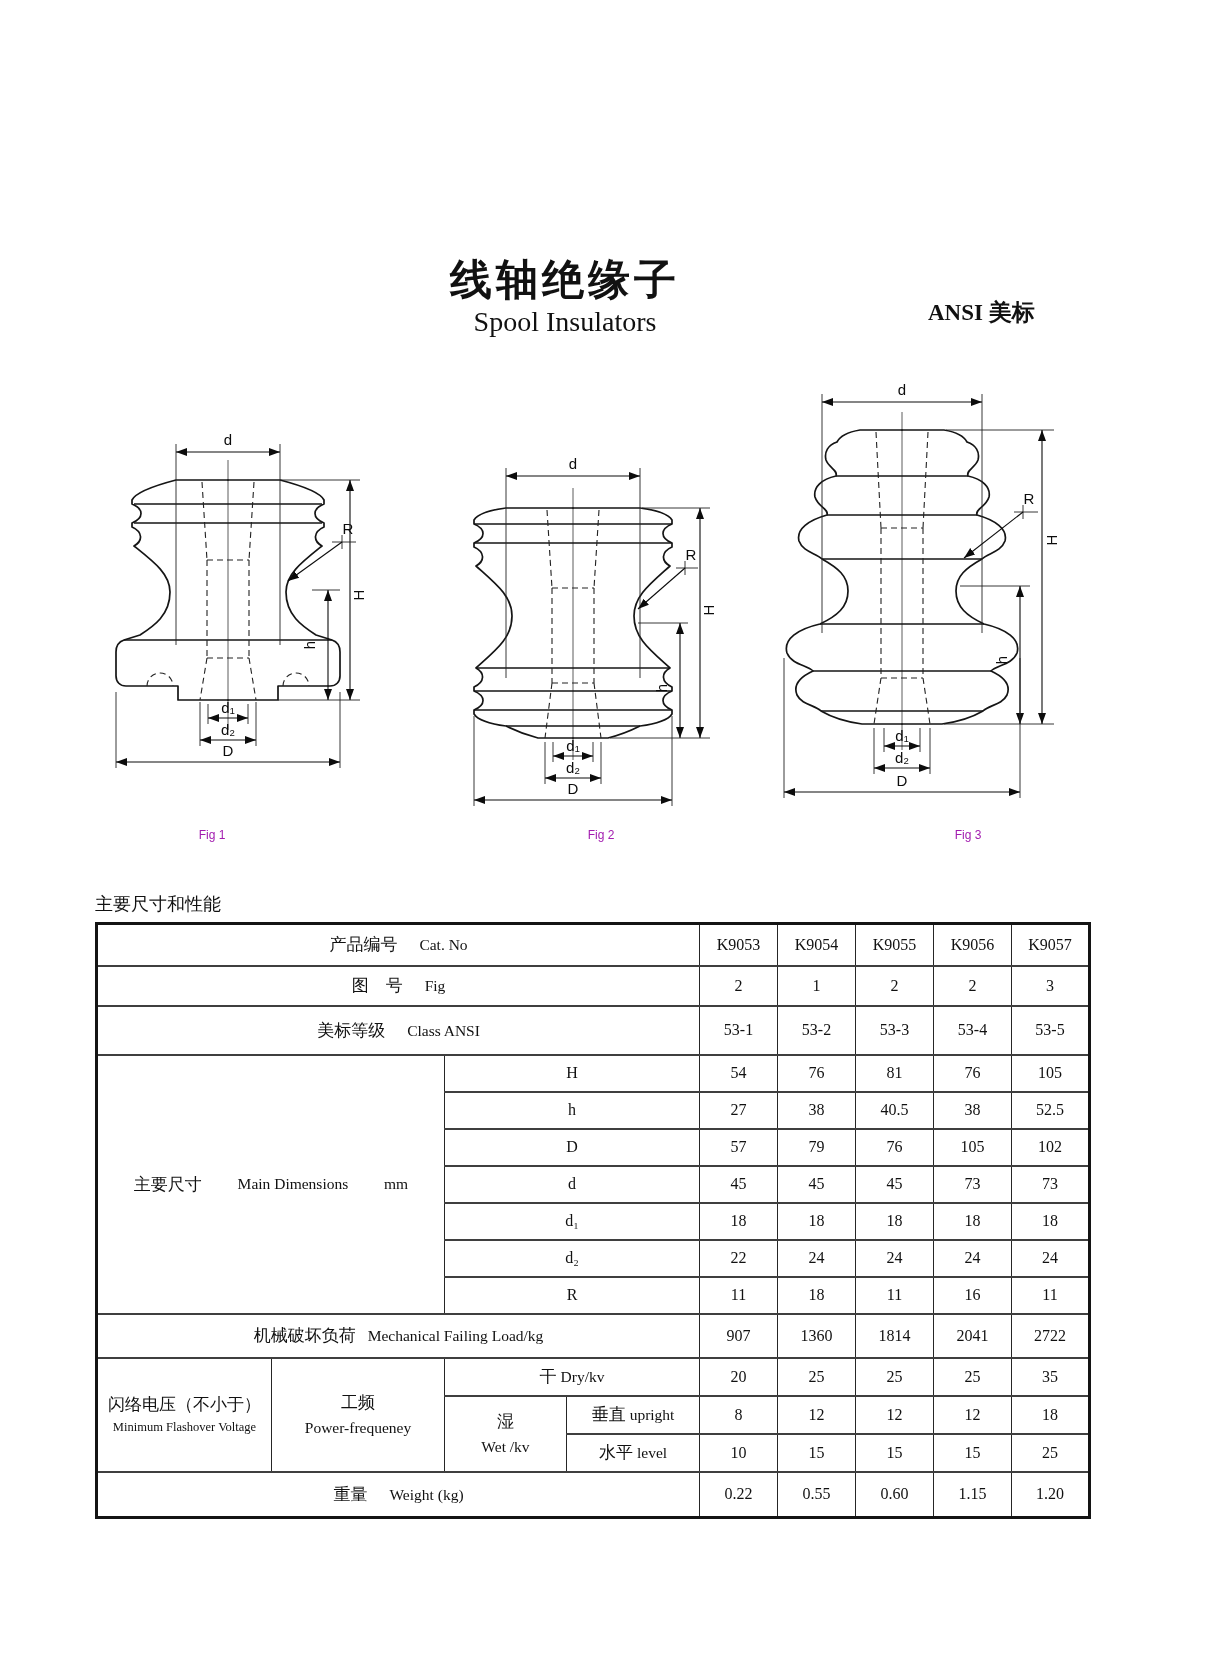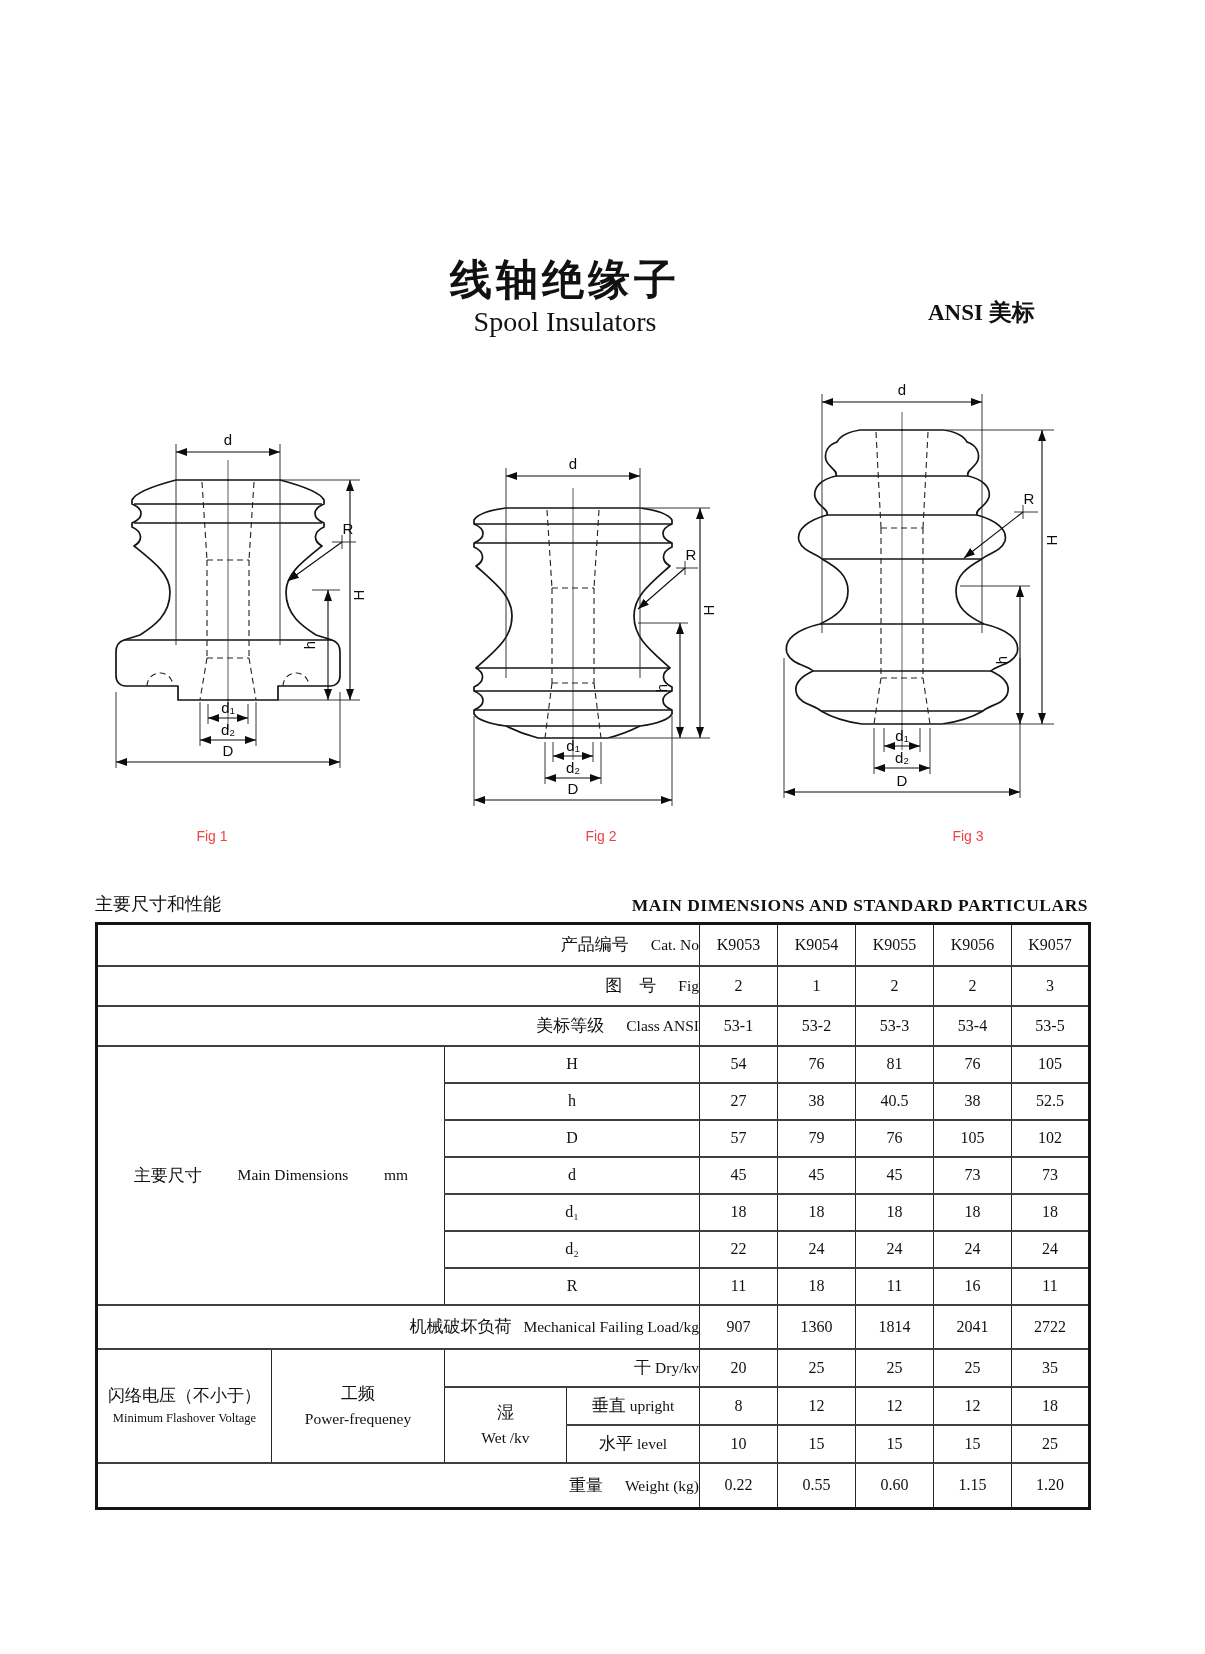--- a/index.html
+++ b/index.html
@@ -7,39 +7,39 @@
         font-family:"Liberation Serif",serif;color:#111;border-radius:21px;}
   
   .title-zh{position:absolute;left:565px;top:252px;transform:translateX(-50%);
             font-size:42px;font-weight:bold;letter-spacing:4px;white-space:nowrap;}
   .title-en{position:absolute;left:565px;top:306px;transform:translateX(-50%);
             font-size:28px;white-space:nowrap;}
   .std-lbl{position:absolute;left:928px;top:297px;font-size:23px;font-weight:bold;white-space:nowrap;}
   
   .fig{position:absolute;}
   .fig-caption{position:absolute;top:828px;transform:translateX(-50%);
-               font-family:"Liberation Sans",sans-serif;font-size:14px;color:#ef4444;}
+               font-family:"Liberation Sans",sans-serif;font-size:12px;color:#a21caf;}
   .body{fill:none;stroke:#151515;stroke-width:1.7;stroke-linejoin:round;stroke-linecap:round;}
   .ln{stroke:#151515;stroke-width:1.4;}
   .hid{stroke:#222;stroke-width:1.1;stroke-dasharray:6 4;fill:none;}
   .cl{stroke:#333;stroke-width:0.8;}
   .ext{stroke:#222;stroke-width:0.9;}
   .dim{stroke:#0c0c0c;stroke-width:1.1;fill:none;}
   svg text{font-family:"Liberation Sans",sans-serif;font-size:15px;fill:#0c0c0c;}
   
   .tbl-head{position:absolute;left:95px;top:884px;width:993px;display:flex;
             justify-content:space-between;align-items:flex-end;}
   .tbl-head .zh{font-size:18px;margin-top:8px;}
   .tbl-head .en{font-size:17.5px;font-weight:bold;letter-spacing:0.5px;}
   
   #specs{position:absolute;left:95px;top:922px;width:993px;border-collapse:collapse;
          table-layout:fixed;border:3px solid #141414;}
   #specs td{border:1.6px solid #262626;border-top:2.2px solid #3f3f3f;border-bottom:2.2px solid #3f3f3f;
             padding:0;text-align:center;font-size:16px;overflow:hidden;}
-  #specs .lbl{text-align:right;padding-left:0;margin-left:12px;}
+  #specs .lbl{text-align:center;padding-left:0;margin-left:12px;}
   .zh-l{font-size:17px;}
   .en-l{font-size:15.5px;}
   .small-en{font-size:12.5px;}
   .stack{display:flex;flex-direction:column;justify-content:center;align-items:center;line-height:1.5;}
   .dims-group{display:flex;flex-direction:row;justify-content:space-evenly;align-items:center;height:100%;}
   .gap{display:inline-block;width:22px;}
   .gap-s{display:inline-block;width:12px;}
 </style>
 </head>
 <body>
@@ -215,21 +215,20 @@
       <text x="160" y="408" text-anchor="middle">D</text>
     </g>
   </svg>
 
   <div class="fig-caption" style="left:212px">Fig 1</div>
   <div class="fig-caption" style="left:601px">Fig 2</div>
   <div class="fig-caption" style="left:968px">Fig 3</div>
 
   <div class="tbl-head">
     <span class="zh">主要尺寸和性能</span>
-    <span class="en">MAIN DIMENSIONS AND STANDARD PARTICULARS</span>
   </div>
 
   <table id="specs">
     <colgroup>
       <col style="width:175px">
         <col style="width:173px">
         <col style="width:122px">
         <col style="width:133px">
       <col style="width:78px">
         <col style="width:78px">
@@ -254,21 +253,21 @@
         <td colspan="4" class="lbl">
           <span class="zh-l">图　号</span><span class="gap"></span><span class="en-l">Fig</span>
         </td>
         <td>2</td>
         <td>1</td>
         <td>2</td>
         <td>2</td>
         <td>3</td>
       </tr>
 
-      <tr style="height:40px">
+      <tr style="height:49px">
         <td colspan="4" class="lbl">
           <span class="zh-l">美标等级</span><span class="gap"></span><span class="en-l">Class ANSI</span>
         </td>
         <td>53-1</td>
         <td>53-2</td>
         <td>53-3</td>
         <td>53-4</td>
         <td>53-5</td>
       </tr>
 

